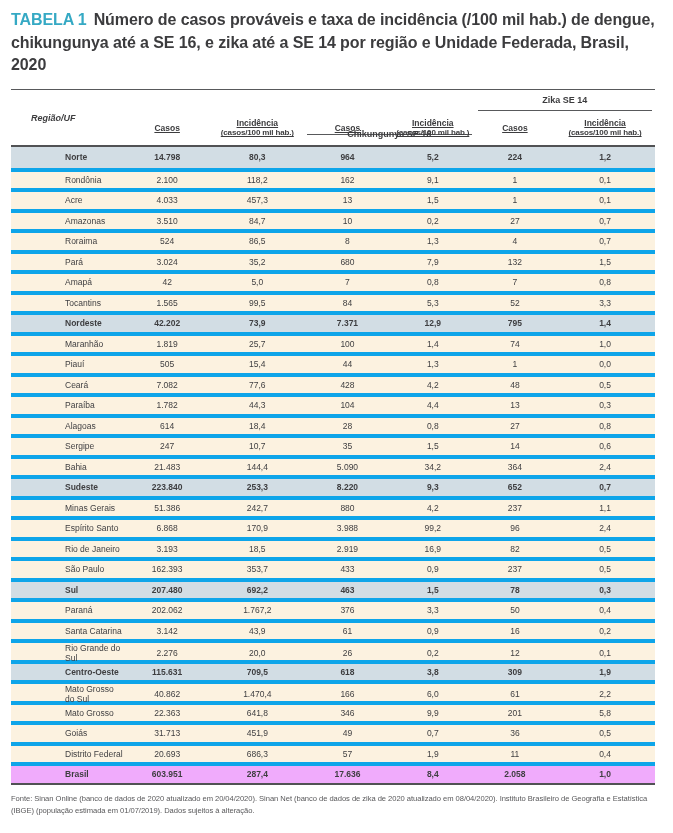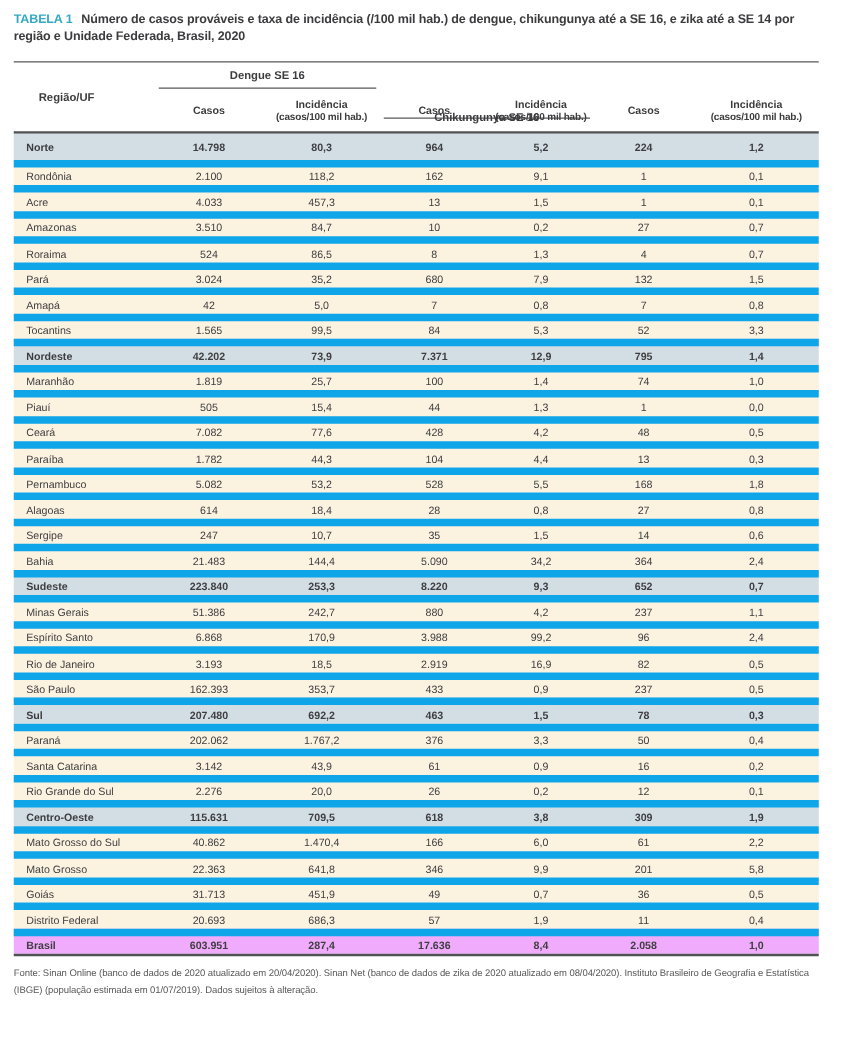--- a/index.html
+++ b/index.html
@@ -8,21 +8,21 @@
     background: #ffffff;
     font-family: "Liberation Sans", sans-serif;
     color: #3e3e40;
     overflow: hidden;
   }
   .page { width: 673px; height: 833px; position: relative; }
 
   
   .title {
     margin: 9px 11px 0 11px;
-    font-size: 10px;
+    font-size: 16px;
     font-weight: bold;
     line-height: 1.42;
     color: #3c3c3e;
     letter-spacing: -0.1px;
   }
   .title .tag { color: #35a9c4; margin-right: 7px; }
 
   
   .table { margin: 12px 18px 0 11px; }
   .cols7 {
@@ -31,37 +31,37 @@
   }
   .toprule { border-top: 1.5px solid #58595b; }
   .thickrule { border-top: 2.5px solid #515254; }
 
   
   .header { grid-template-rows: 21px 34px; font-weight: bold; color: #3c3c3e; }
   .hc { display: flex; align-items: center; justify-content: center; text-align: center; }
   .rowhead {
     grid-column: 1; grid-row: 1 / 3;
     justify-content: flex-start; text-align: left;
-    padding-left: 20px; font-size: 9px;
+    padding-left: 20px; font-size: 9px; font-style: italic;
   }
   .group {
     grid-row: 1; font-size: 9px;
     border-bottom: 1.5px solid #58595b;
     margin: 0 3px;
   }
   .g1 { grid-column: 2 / 4; }
   .g2 { grid-column: 4 / 6; margin-top: 44px; }
   .g3 { grid-column: 6 / 8; }
-  .sub { grid-row: 2; font-size: 8.5px; flex-direction: column; line-height: 1.25; }
+  .sub { grid-row: 2; font-size: 8.5px; flex-direction: column; line-height: 1.25; text-decoration: underline; }
   .sub .small { font-size: 8px; letter-spacing: -0.15px; }
 
   
-  .row { height: 20.5px; align-items: center; font-size: 8.5px; border-top: 6px solid #0ea5e9; }
+  .row { height: 20.5px; align-items: center; font-size: 8.5px; border-top: 4px solid #0ea5e9; }
   .row:first-child { border-top: none; }
-  .row .lbl { padding-left: 10px; }
+  .row .lbl { padding-left: 10px; margin-left: 44px; }
   .row .val { text-align: center; }
   .row.state  { background: #fcf2e0; font-weight: normal; }
   .row.region { background: #d2dde4; font-weight: bold; }
   .row.total  { background: #f0abfc; font-weight: bold; }
 
   
   .footer {
     margin: 8px 14px 0 11px;
     font-size: 7.6px;
     color: #58585a;
@@ -76,22 +76,22 @@
 
   <div class="title">
     <span class="tag">TABELA 1</span><span>Número de casos prováveis e taxa de incidência (/100 mil hab.) de dengue, chikungunya até a SE 16, e zika até a SE 14 por região e Unidade Federada, Brasil, 2020</span>
   </div>
 
   <div class="table">
     <div class="toprule"></div>
 
     <div class="header cols7">
       <div class="hc rowhead">Região/UF</div>
-      <div class="hc group g1">Dengue SE 16</div>
       <div class="hc group g2">Chikungunya SE 16</div>
+      <div class="hc group g3">Zika SE 14</div>
 
       <div class="hc sub" style="grid-column:2">Casos</div>
       <div class="hc sub" style="grid-column:3">
         <span>Incidência</span>
         <span class="small">(casos/100 mil hab.)</span>
       </div>
       <div class="hc sub" style="grid-column:4">Casos</div>
       <div class="hc sub" style="grid-column:5">
         <span>Incidência</span>
         <span class="small">(casos/100 mil hab.)</span>
@@ -217,29 +217,20 @@
         <div class="row cols7 state">
           <div class="lbl">Paraíba</div>
           <div class="val">1.782</div>
           <div class="val">44,3</div>
           <div class="val">104</div>
           <div class="val">4,4</div>
           <div class="val">13</div>
           <div class="val">0,3</div>
         </div>
         <div class="row cols7 state">
-          <div class="lbl">Pernambuco</div>
-          <div class="val">5.082</div>
-          <div class="val">53,2</div>
-          <div class="val">528</div>
-          <div class="val">5,5</div>
-          <div class="val">168</div>
-          <div class="val">1,8</div>
-        </div>
-        <div class="row cols7 state">
           <div class="lbl">Alagoas</div>
           <div class="val">614</div>
           <div class="val">18,4</div>
           <div class="val">28</div>
           <div class="val">0,8</div>
           <div class="val">27</div>
           <div class="val">0,8</div>
         </div>
         <div class="row cols7 state">
           <div class="lbl">Sergipe</div>

